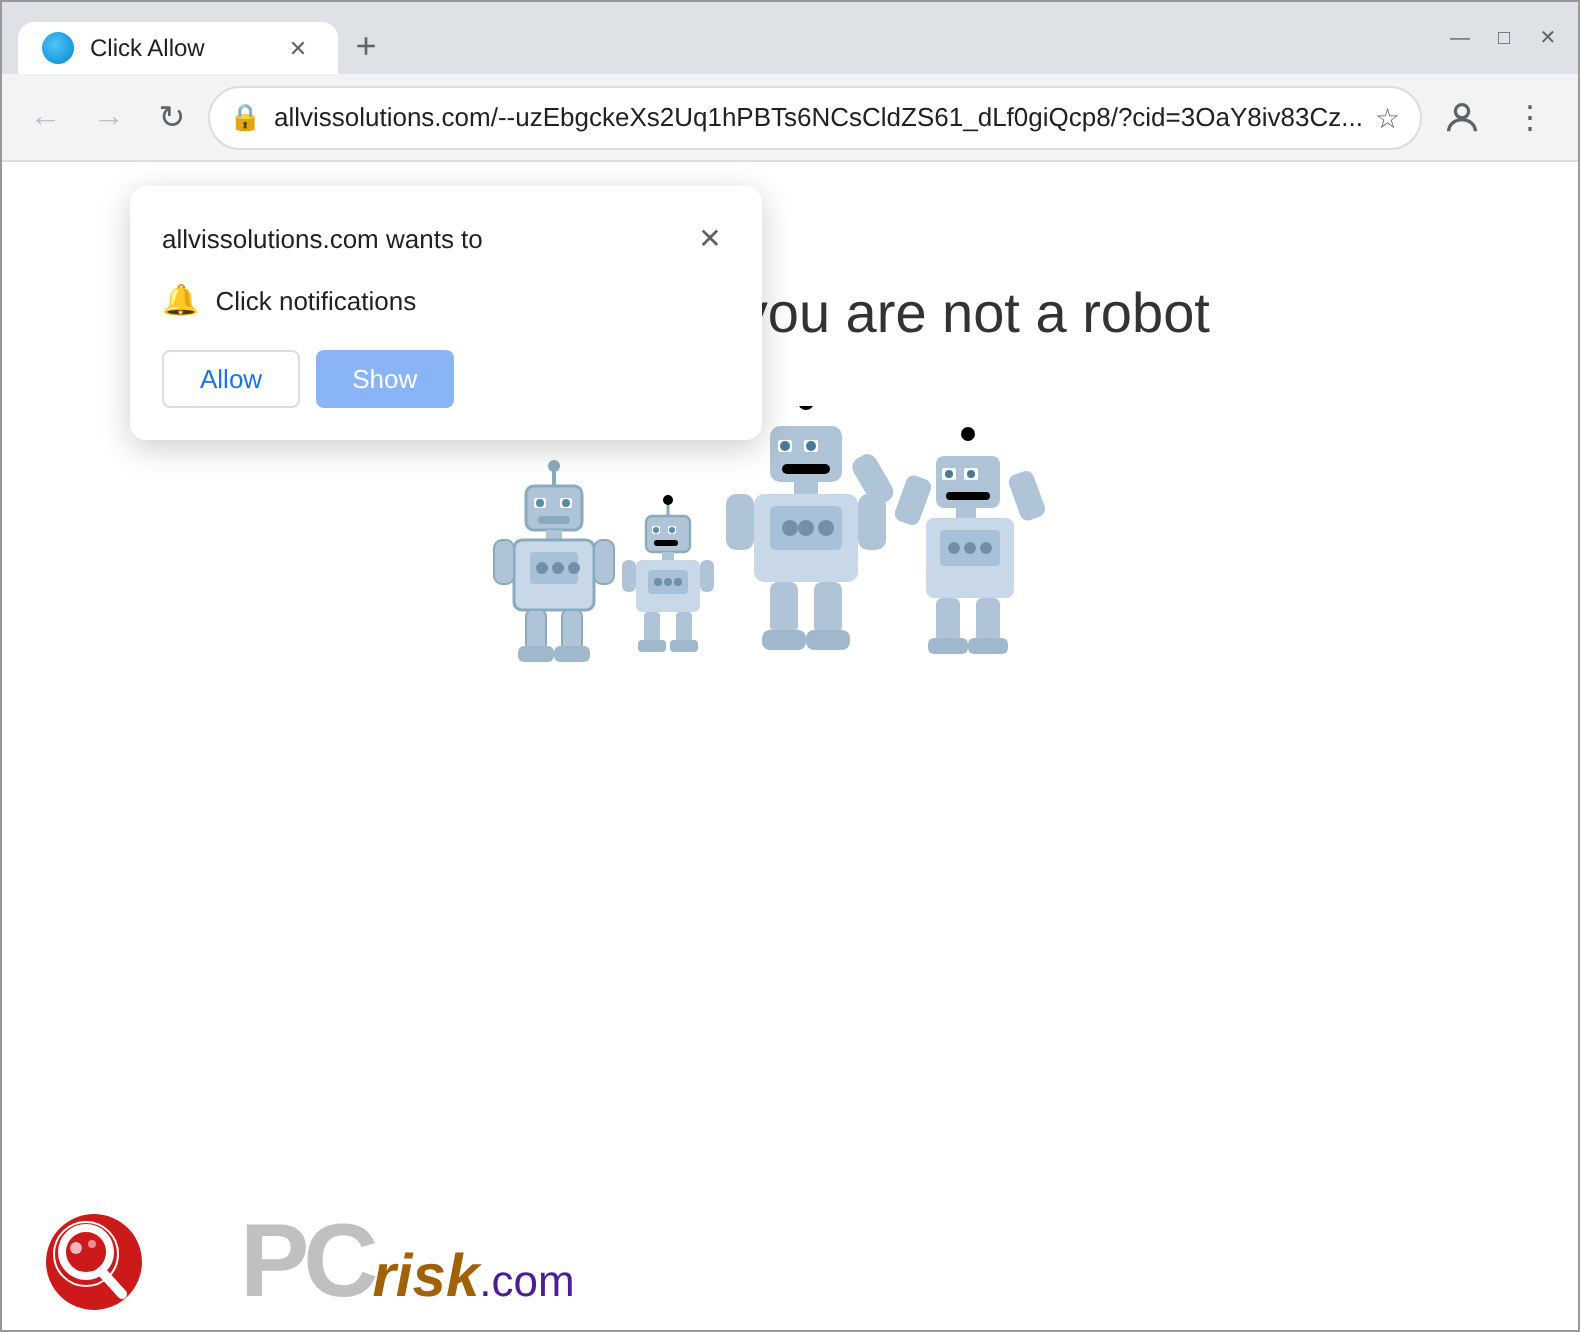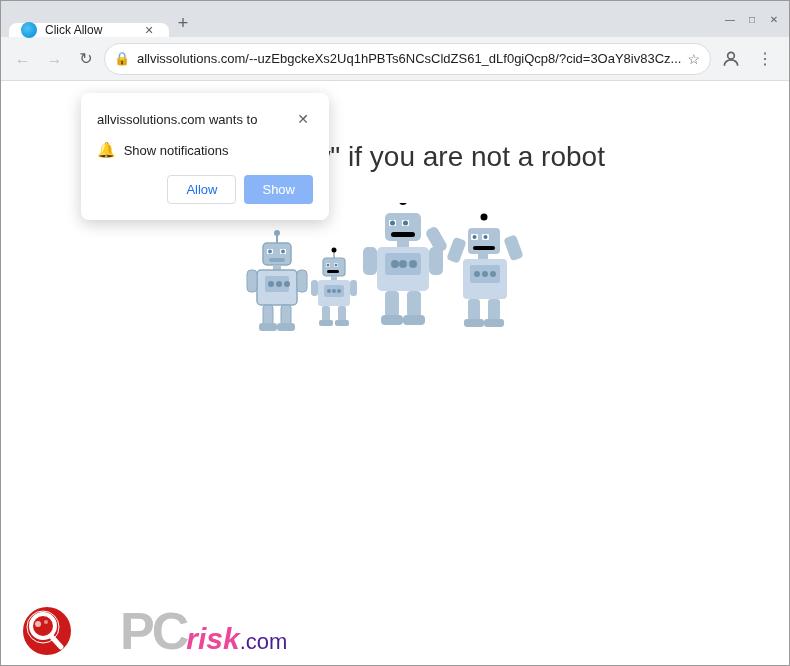--- a/index.html
+++ b/index.html
@@ -23,21 +23,21 @@
     }
     .titlebar-tabs {
       display: flex;
       align-items: flex-end;
       height: 100%;
       flex: 1;
     }
     .tab-active {
       background: #fff;
       border-radius: 8px 8px 0 0;
-      height: 14px;
+      height: 26px;
       display: flex;
       align-items: center;
       padding: 0 12px;
       gap: 8px;
       min-width: 160px;
       font-size: 12px;
       color: #202124;
     }
     .tab-favicon {
       width: 16px;
@@ -148,26 +148,26 @@
       height: calc(666px - 80px);
       display: flex;
       flex-direction: column;
       align-items: center;
     }
 
     
     .permission-popup {
       position: absolute;
       top: 12px;
-      left: 80px;
+      left: 64px;
       background: #fff;
       border-radius: 8px;
       box-shadow: 0 4px 16px rgba(0,0,0,0.2);
       padding: 16px;
-      width: 248px;
+      width: 316px;
       z-index: 10;
     }
     .popup-header {
       display: flex;
       align-items: center;
       justify-content: space-between;
       margin-bottom: 12px;
     }
     .popup-title {
       font-size: 13px;
@@ -192,21 +192,20 @@
       font-size: 13px;
       color: #202124;
     }
     .bell-icon {
       color: #5f6368;
       font-size: 15px;
     }
     .popup-buttons {
       display: flex;
       gap: 8px;
-      justify-content: flex-end;
     }
     .btn-allow {
       background: #fff;
       border: 1px solid #dadce0;
       border-radius: 4px;
       padding: 6px 18px;
       font-size: 13px;
       color: #1a73e8;
       cursor: pointer;
       font-family: inherit;
@@ -301,21 +300,21 @@
 
 <div class="browser-content">
 
   <div class="permission-popup">
     <div class="popup-header">
       <span class="popup-title">allvissolutions.com wants to</span>
       <div class="popup-close">✕</div>
     </div>
     <div class="popup-notification-row">
       <span class="bell-icon">🔔</span>
-      <span>Show notifications</span>
+      <span>Click notifications</span>
     </div>
     <div class="popup-buttons">
       <button class="btn-allow">Allow</button>
       <button class="btn-block">Show</button>
     </div>
   </div>
 
   <div class="page-body">
     <div class="page-heading">Click "Allow"  if you are not  a robot</div>
 
@@ -436,17 +435,17 @@
       <circle cx="26" cy="26" r="24" fill="#cc1a1a"></circle>
       <circle cx="22" cy="22" r="16" fill="#cc1a1a" stroke="#fff" stroke-width="1"></circle>
 
       <circle cx="22" cy="21" r="12" fill="none" stroke="#fff" stroke-width="4"></circle>
       <line x1="30" y1="31" x2="40" y2="42" stroke="#fff" stroke-width="5" stroke-linecap="round"></line>
 
       <circle cx="17" cy="19" r="3" fill="#fff" opacity="0.7"></circle>
       <circle cx="25" cy="17" r="2" fill="#fff" opacity="0.5"></circle>
     </svg>
     <div>
-      <span style="font-size:52px; font-weight:900; color:#c0c0c0; letter-spacing:-3px; line-height:1;margin-left:47px;">PC</span><span style="font-size:30px; font-weight:700; color:#ec4899; font-style:italic;">risk</span><span style="font-size:22px; color:#4c1d95;">.com</span>
+      <span style="font-size:52px; font-weight:900; color:#c0c0c0; letter-spacing:-3px; line-height:1;margin-left:47px;">PC</span><span style="font-size:30px; font-weight:700; color:#a16207; font-style:italic;">risk</span><span style="font-size:22px; color:#4c1d95;">.com</span>
     </div>
   </div>
 
 </div>
 
 </body></html>

